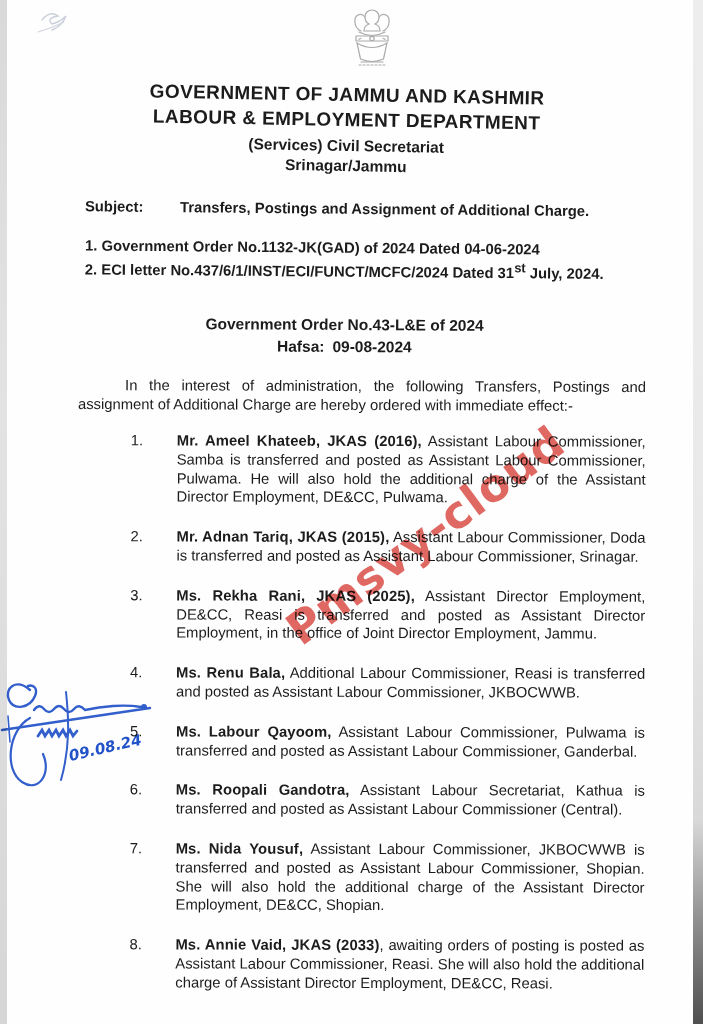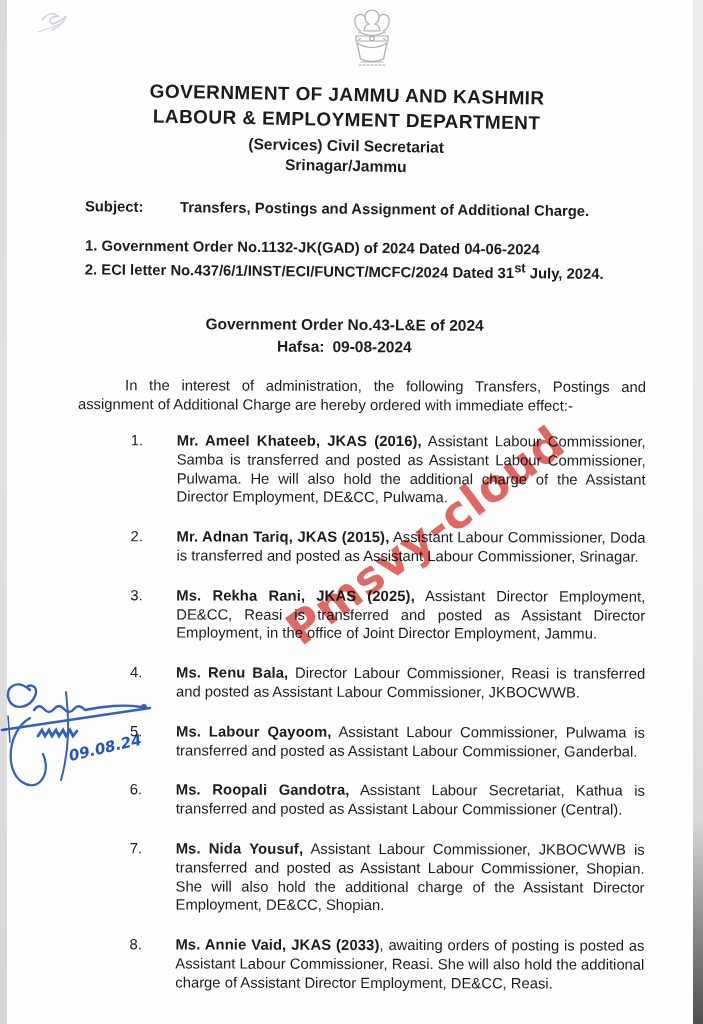--- a/index.html
+++ b/index.html
@@ -116,21 +116,21 @@
     <div class="item">
       <div class="num">2.</div>
       <div class="txt"><b>Mr. Adnan Tariq, JKAS (2015),</b><span> Assistant Labour Commissioner, Doda is transferred and posted as Assistant Labour Commissioner, Srinagar.</span></div>
     </div>
     <div class="item">
       <div class="num">3.</div>
       <div class="txt"><b>Ms. Rekha Rani, JKAS (2025),</b><span> Assistant Director Employment, DE&amp;CC, Reasi is transferred and posted as Assistant Director Employment, in the office of Joint Director Employment, Jammu.</span></div>
     </div>
     <div class="item">
       <div class="num">4.</div>
-      <div class="txt"><b>Ms. Renu Bala,</b><span> Director Labour Commissioner, Reasi is transferred and posted as Assistant Labour Commissioner, JKBOCWWB.</span></div>
+      <div class="txt"><b>Ms. Renu Bala,</b><span> Additional Labour Commissioner, Reasi is transferred and posted as Assistant Labour Commissioner, JKBOCWWB.</span></div>
     </div>
     <div class="item">
       <div class="num">5.</div>
       <div class="txt"><b>Ms. Labour Qayoom,</b><span> Assistant Labour Commissioner, Pulwama is transferred and posted as Assistant Labour Commissioner, Ganderbal.</span></div>
     </div>
     <div class="item">
       <div class="num">6.</div>
       <div class="txt"><b>Ms. Roopali Gandotra,</b><span> Assistant Labour Secretariat, Kathua is transferred and posted as Assistant Labour Commissioner (Central).</span></div>
     </div>
     <div class="item">

